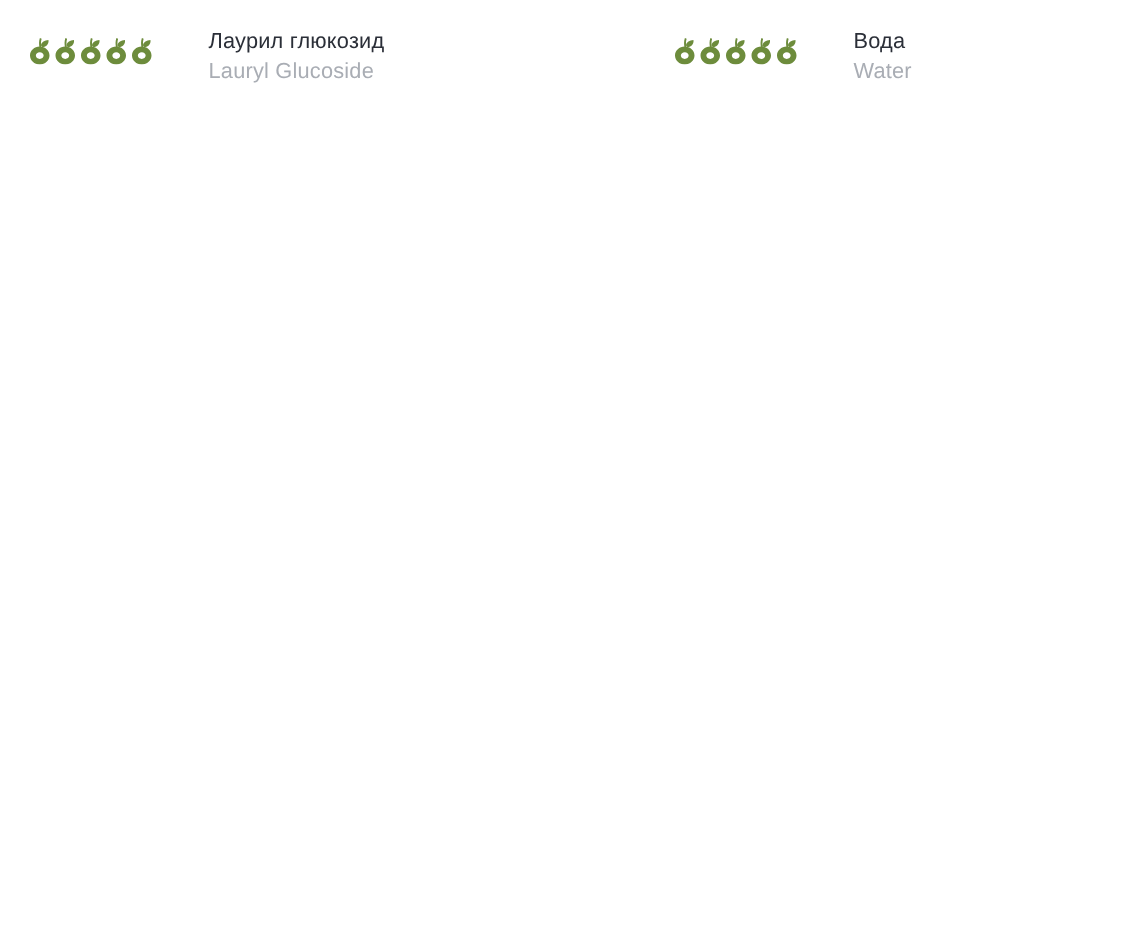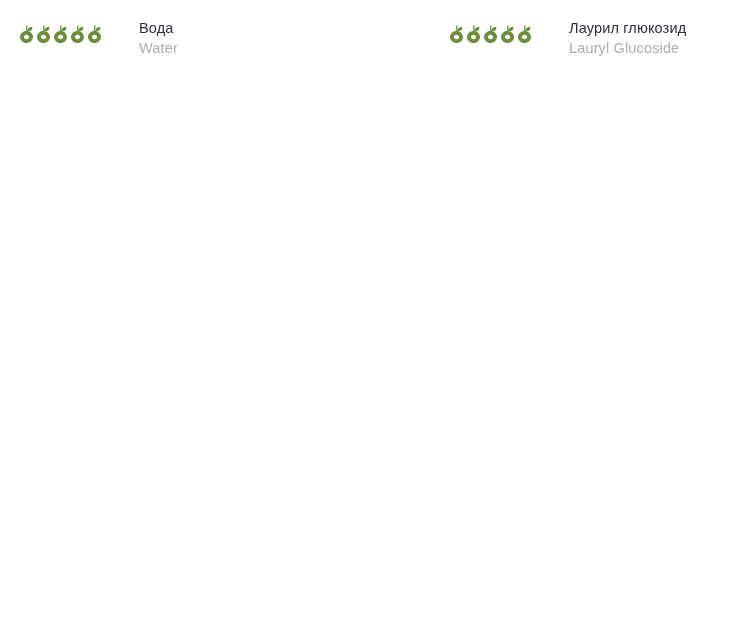--- a/index.html
+++ b/index.html
@@ -99,22 +99,22 @@
           <path d="M14.6 13.2 C14.0 9.0 13.6 5.0 15.2 0.6 L17.5 1.6 C16.2 5.4 16.6 9.2 17.1 13.0 Z" fill="#6d8c3c"></path>
           <path d="M16.6 10.2 C17.4 6.4 21.4 3.6 26.6 3.4 C27.4 7.6 24.8 11.6 20.6 12.6 C18.8 13.0 17.3 12.2 16.6 10.2 Z" fill="#6d8c3c"></path>
         </svg>
         <svg viewBox="0 0 30 36" class="rating-icon" aria-hidden="true">
           <path fill-rule="evenodd" d="M15 12 C22.2 12 28 17.4 28 24 C28 30.6 22.2 36 15 36 C7.8 36 2 30.6 2 24 C2 17.4 7.8 12 15 12 Z M15 19.5 C12.1 19.5 9.8 21.5 9.8 24 C9.8 26.5 12.1 28.5 15 28.5 C17.9 28.5 20.2 26.5 20.2 24 C20.2 21.5 17.9 19.5 15 19.5 Z" fill="#6d8c3c"></path>
           <path d="M14.6 13.2 C14.0 9.0 13.6 5.0 15.2 0.6 L17.5 1.6 C16.2 5.4 16.6 9.2 17.1 13.0 Z" fill="#6d8c3c"></path>
           <path d="M16.6 10.2 C17.4 6.4 21.4 3.6 26.6 3.4 C27.4 7.6 24.8 11.6 20.6 12.6 C18.8 13.0 17.3 12.2 16.6 10.2 Z" fill="#6d8c3c"></path>
         </svg>
       </div>
       <div class="names">
-        <div class="name-ru">Вода</div>
-        <div class="name-latin">Water</div>
+        <div class="name-ru">Лаурил глюкозид</div>
+        <div class="name-latin">Lauryl Glucoside</div>
       </div>
     </div>
     <div class="ingredient-row col-left">
       <div class="rating">
         <svg viewBox="0 0 30 36" class="rating-icon" aria-hidden="true">
           <path fill-rule="evenodd" d="M15 12 C22.2 12 28 17.4 28 24 C28 30.6 22.2 36 15 36 C7.8 36 2 30.6 2 24 C2 17.4 7.8 12 15 12 Z M15 19.5 C12.1 19.5 9.8 21.5 9.8 24 C9.8 26.5 12.1 28.5 15 28.5 C17.9 28.5 20.2 26.5 20.2 24 C20.2 21.5 17.9 19.5 15 19.5 Z" fill="#6d8c3c"></path>
           <path d="M14.6 13.2 C14.0 9.0 13.6 5.0 15.2 0.6 L17.5 1.6 C16.2 5.4 16.6 9.2 17.1 13.0 Z" fill="#6d8c3c"></path>
           <path d="M16.6 10.2 C17.4 6.4 21.4 3.6 26.6 3.4 C27.4 7.6 24.8 11.6 20.6 12.6 C18.8 13.0 17.3 12.2 16.6 10.2 Z" fill="#6d8c3c"></path>
         </svg>
         <svg viewBox="0 0 30 36" class="rating-icon" aria-hidden="true">
@@ -132,17 +132,17 @@
           <path d="M14.6 13.2 C14.0 9.0 13.6 5.0 15.2 0.6 L17.5 1.6 C16.2 5.4 16.6 9.2 17.1 13.0 Z" fill="#6d8c3c"></path>
           <path d="M16.6 10.2 C17.4 6.4 21.4 3.6 26.6 3.4 C27.4 7.6 24.8 11.6 20.6 12.6 C18.8 13.0 17.3 12.2 16.6 10.2 Z" fill="#6d8c3c"></path>
         </svg>
         <svg viewBox="0 0 30 36" class="rating-icon" aria-hidden="true">
           <path fill-rule="evenodd" d="M15 12 C22.2 12 28 17.4 28 24 C28 30.6 22.2 36 15 36 C7.8 36 2 30.6 2 24 C2 17.4 7.8 12 15 12 Z M15 19.5 C12.1 19.5 9.8 21.5 9.8 24 C9.8 26.5 12.1 28.5 15 28.5 C17.9 28.5 20.2 26.5 20.2 24 C20.2 21.5 17.9 19.5 15 19.5 Z" fill="#6d8c3c"></path>
           <path d="M14.6 13.2 C14.0 9.0 13.6 5.0 15.2 0.6 L17.5 1.6 C16.2 5.4 16.6 9.2 17.1 13.0 Z" fill="#6d8c3c"></path>
           <path d="M16.6 10.2 C17.4 6.4 21.4 3.6 26.6 3.4 C27.4 7.6 24.8 11.6 20.6 12.6 C18.8 13.0 17.3 12.2 16.6 10.2 Z" fill="#6d8c3c"></path>
         </svg>
       </div>
       <div class="names">
-        <div class="name-ru">Лаурил глюкозид</div>
-        <div class="name-latin">Lauryl Glucoside</div>
+        <div class="name-ru">Вода</div>
+        <div class="name-latin">Water</div>
       </div>
     </div>
   </div>
 
 </body></html>

